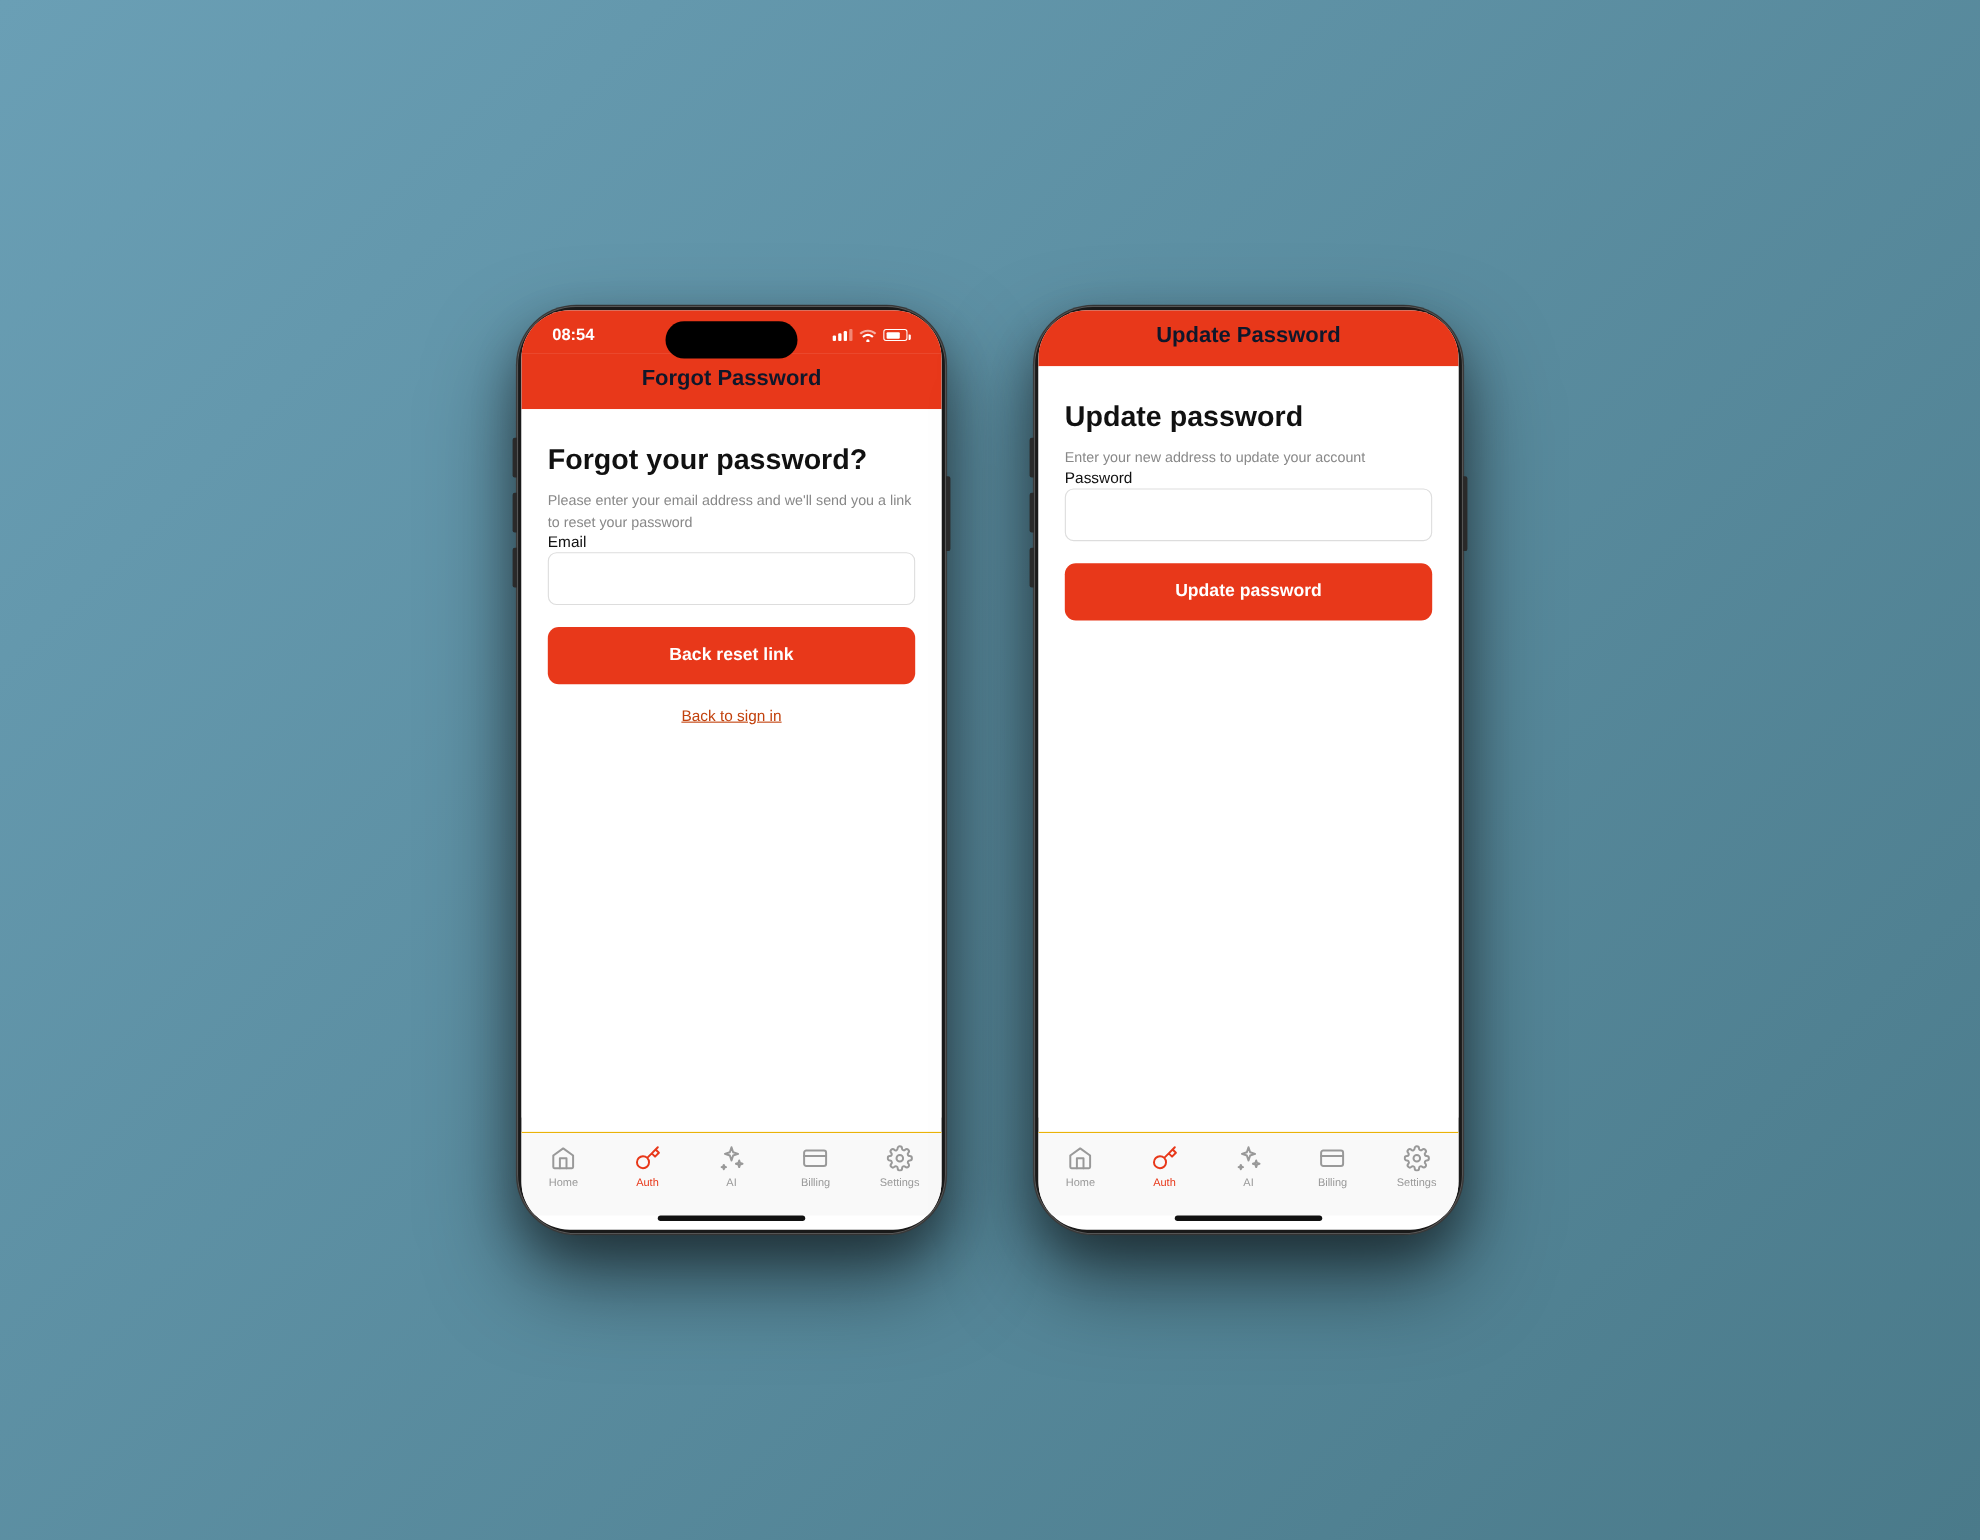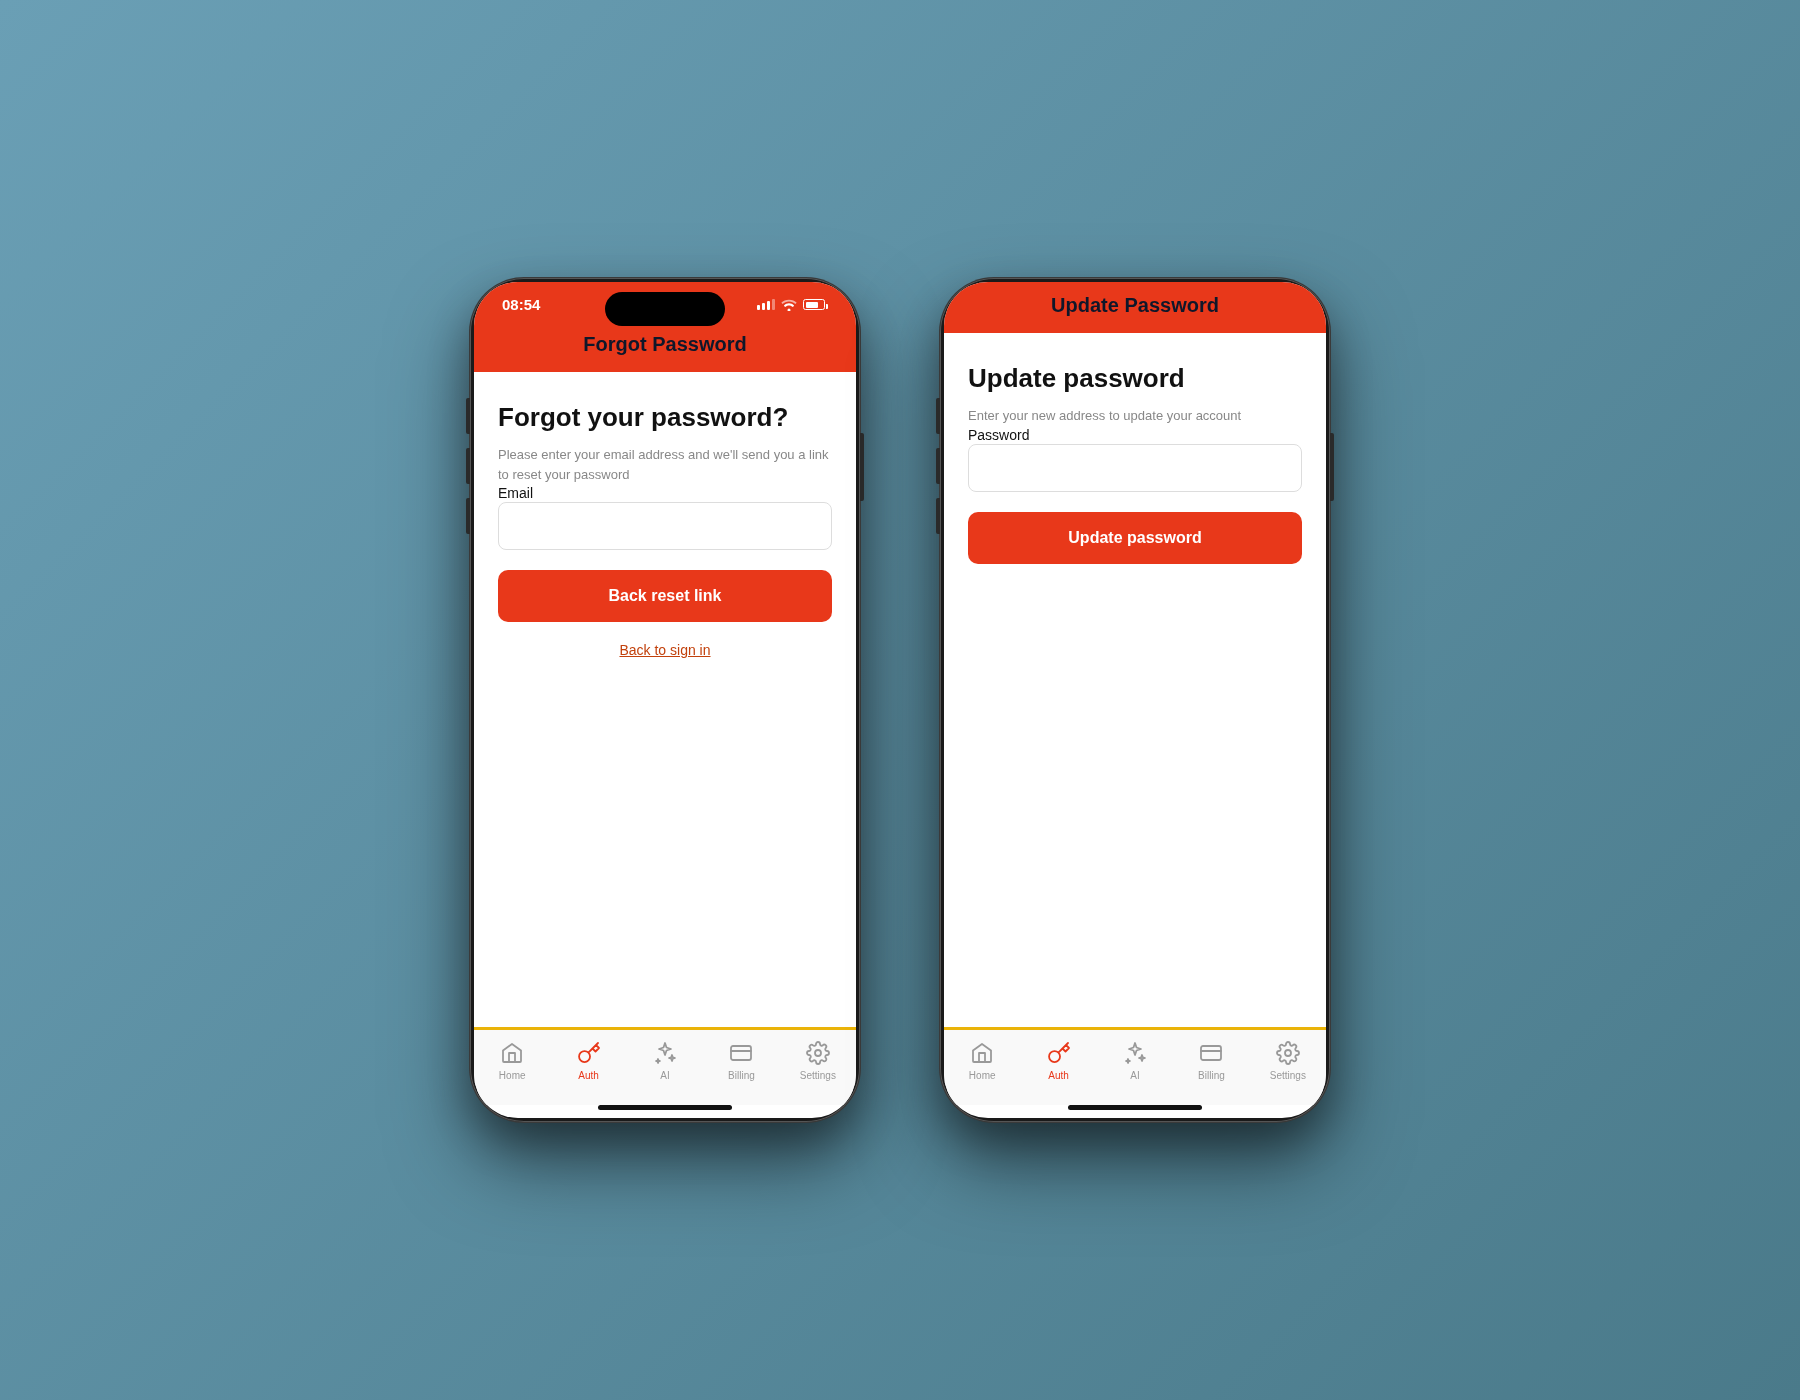--- a/index.html
+++ b/index.html
@@ -183,21 +183,21 @@
       text-decoration: underline;
       cursor: pointer;
       background: none;
       border: none;
       width: 100%;
     }
 
     
     .tab-bar {
       background: #f9f9f9;
-      border-top: 3px solid #eab308;
+      border-top: 1px solid #eab308;
       display: flex;
       justify-content: space-around;
       align-items: center;
       padding: 10px 0 24px;
       flex-shrink: 0;
       margin-top: 13px;
     }
 
     .tab-item {
       display: flex;

